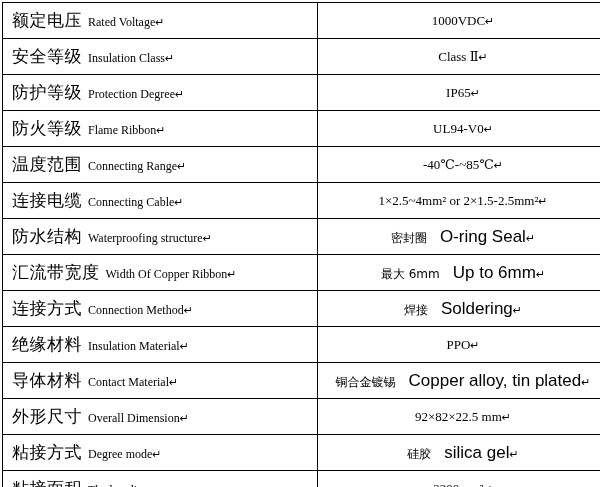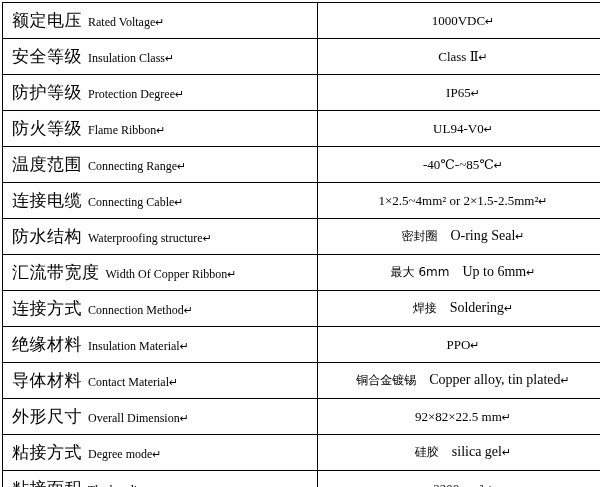--- a/index.html
+++ b/index.html
@@ -47,22 +47,22 @@
   .en {
     font-family: "Liberation Serif", "DejaVu Serif", serif;
     font-size: 12px;
   }
   .val-cn {
     font-family: "DejaVu Sans", "Liberation Sans", sans-serif;
     font-size: 12px;
     text-align: right;
   }
   .val-en {
-    font-family: Liberation Serif, serif;
-    font-size: 14px;
+    font-family: Liberation Sans, sans-serif;
+    font-size: 17px;
   }
   .val-plain {
     font-family: "Liberation Serif", "DejaVu Serif", serif;
     font-size: 13px;
   }
   .mark {
     font-family: "DejaVu Sans", "Liberation Sans", sans-serif;
     font-size: 11px;
     color: #000;
   }

